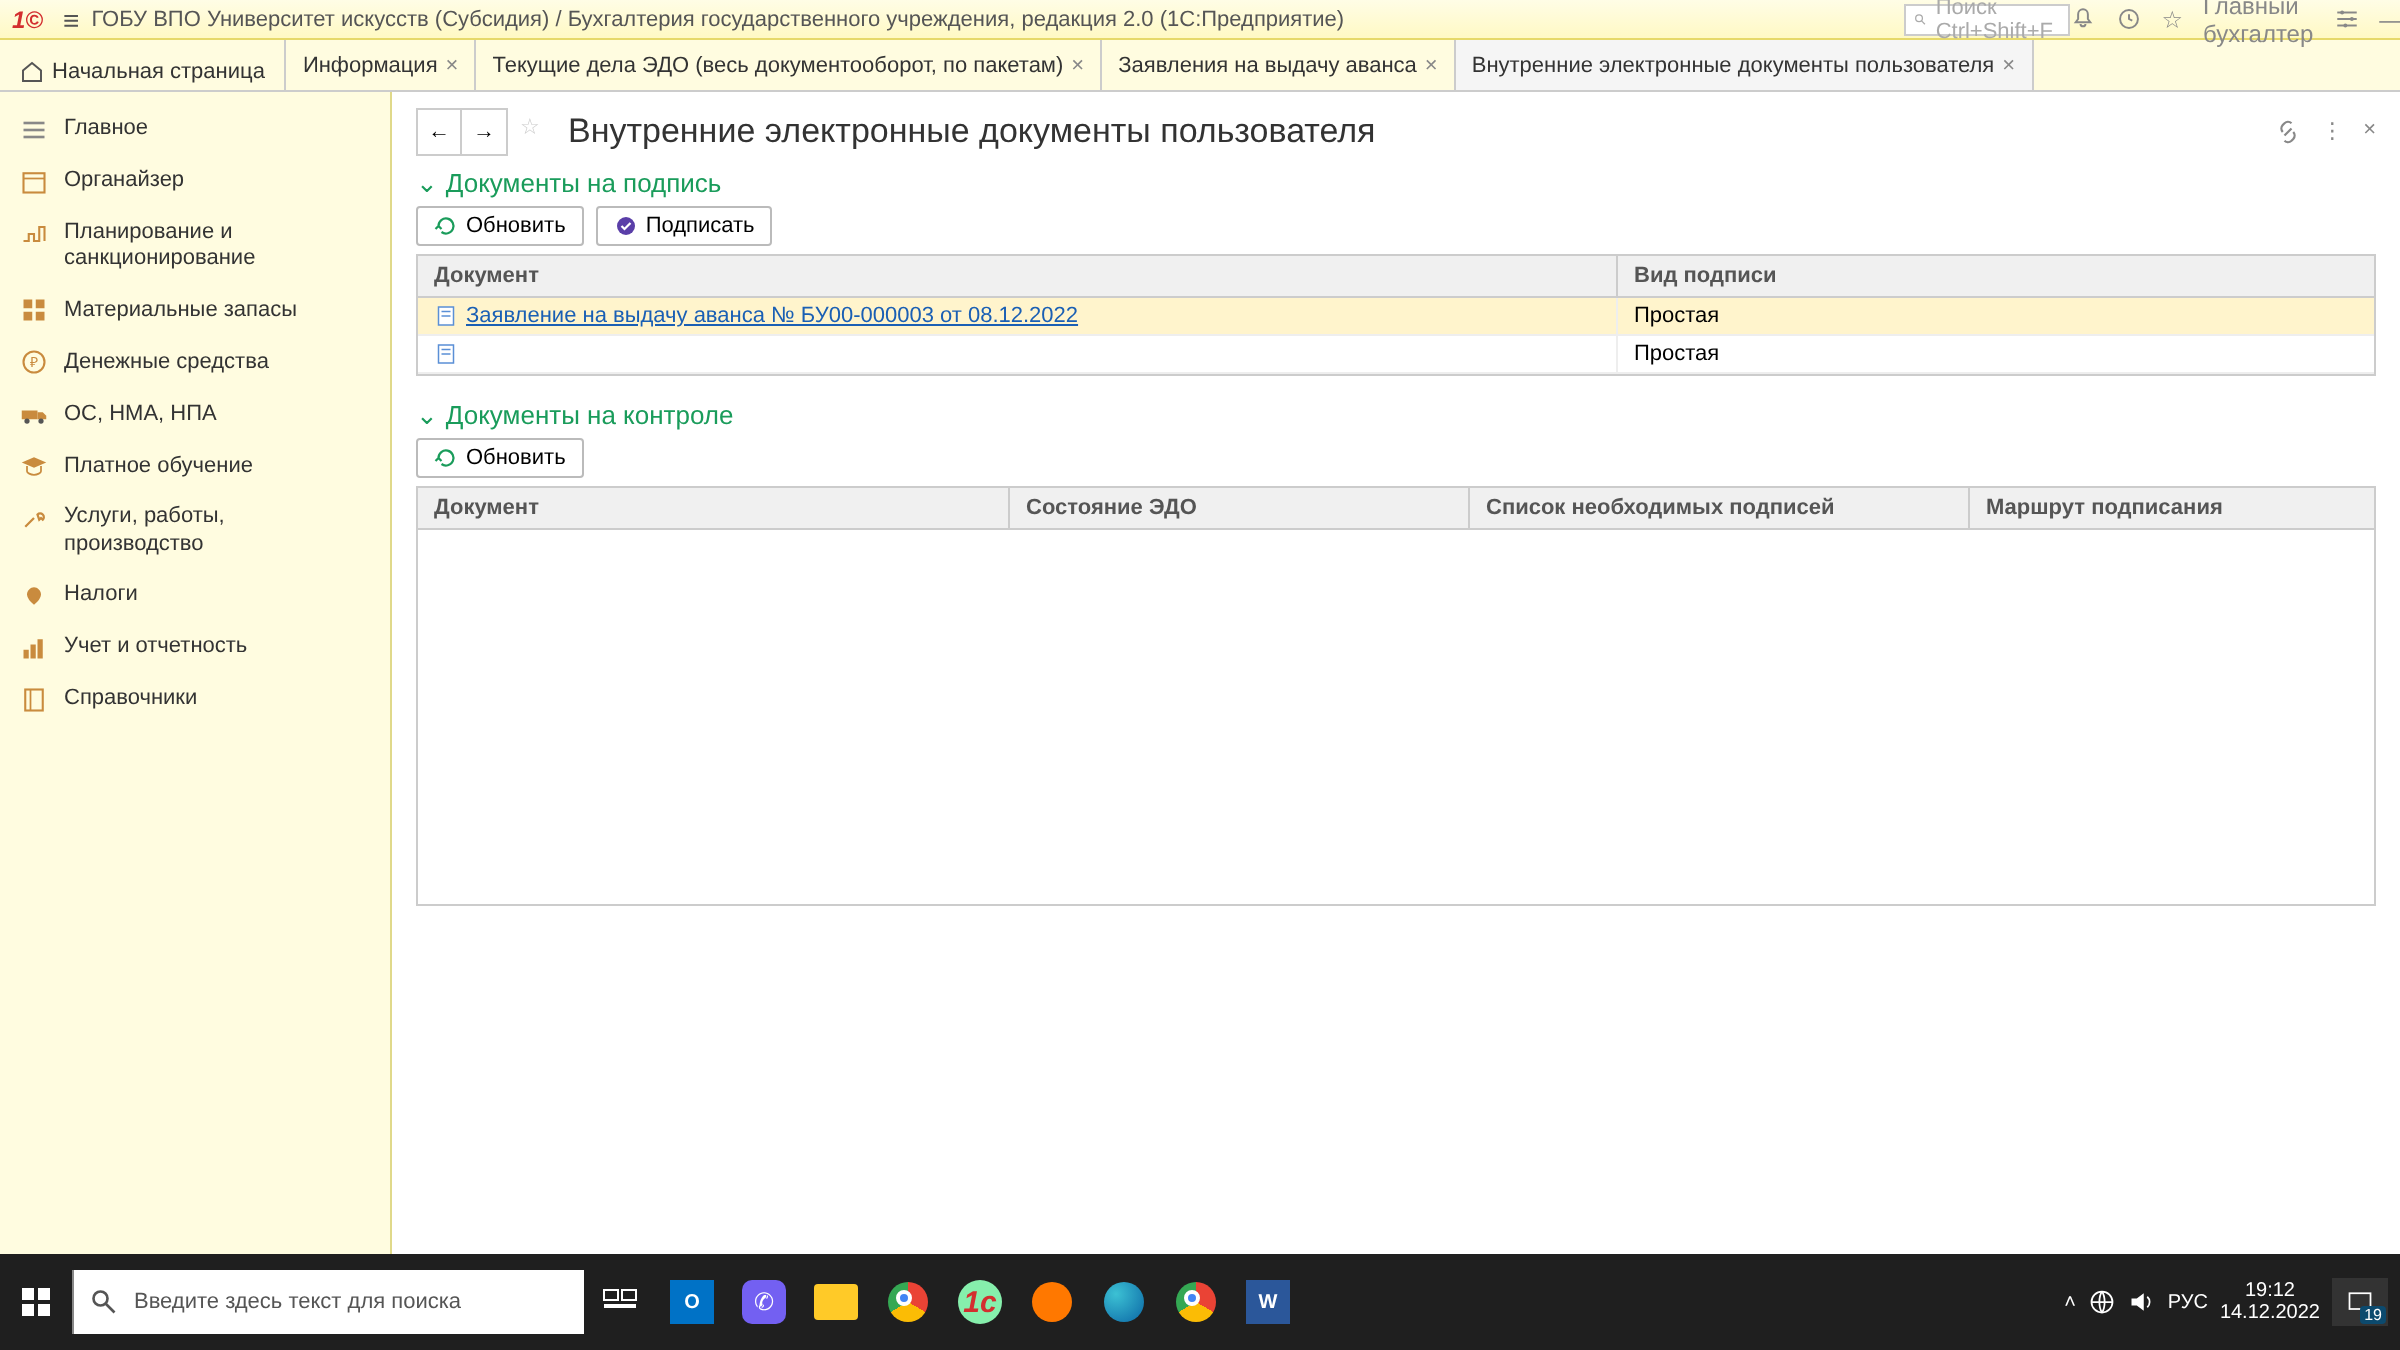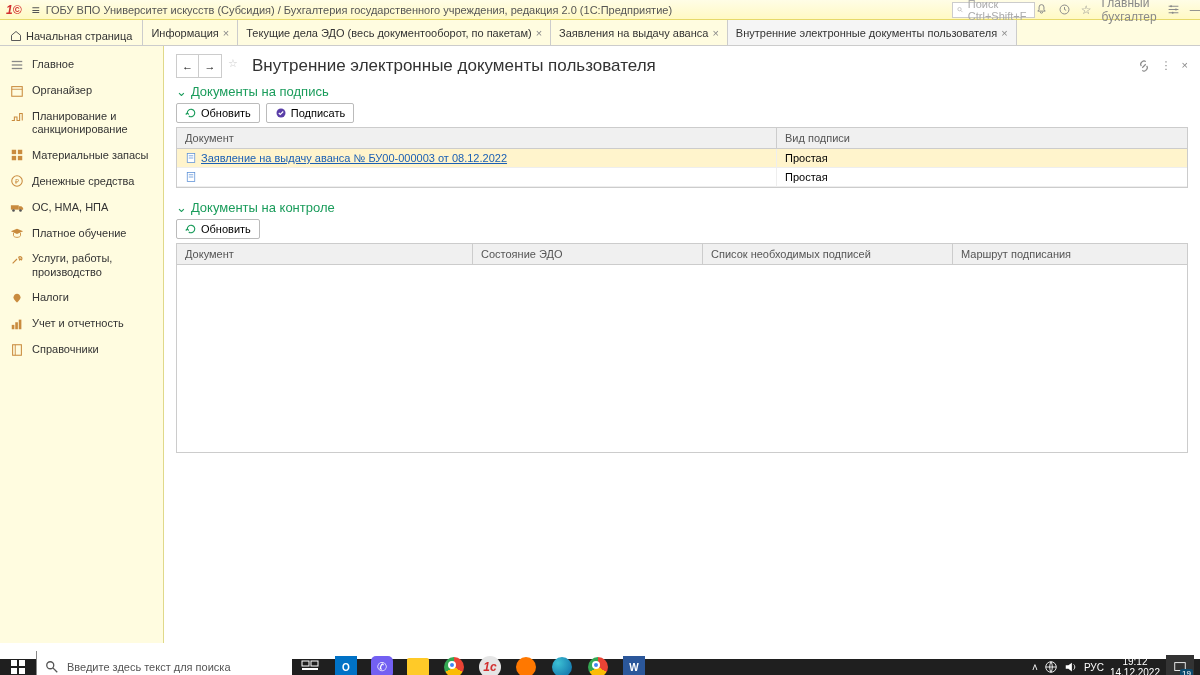--- a/index.html
+++ b/index.html
@@ -20,21 +20,21 @@
 .tabbar { height: 26px; background: #fffce0; border-bottom: 1px solid #ccc; display: flex; align-items: stretch; }
 .tab-home { display: flex; align-items: center; padding: 16px 10px; border-right: 1px solid #ccc; color: #333; cursor: pointer; gap: 4px; }
 .tab { display: flex; align-items: center; padding: 0 8px; border-right: 1px solid #ccc; color: #333; cursor: pointer; gap: 4px; background: #fffce0; }
 .tab.active { background: #f5f5f5; }
 .tab .close { color: #888; font-size: 11px; }
 
 
 .main { display: flex; height: 597px; }
 
 
-.sidebar { width: 164px; background: #fffce0; border-right: 1px solid #e0d98a; padding-top: 6px; }
+.sidebar { width: 196px; background: #fffce0; border-right: 1px solid #e0d98a; padding-top: 6px; }
 .side-item { display: flex; align-items: center; padding: 6px 10px; color: #333; cursor: pointer; gap: 8px; line-height: 1.2; }
 .side-item .icon { width: 14px; height: 14px; flex-shrink: 0; }
 .side-item.multi { align-items: flex-start; }
 
 
 .content { flex: 1; background: #fff; padding: 8px 12px; overflow: hidden; }
 .content-header { display: flex; align-items: center; gap: 6px; margin-bottom: 6px; }
 .nav-btn { width: 22px; height: 22px; border: 1px solid #ccc; background: #fff; display: flex; align-items: center; justify-content: center; cursor: pointer; }
 .nav-btn-group { display: flex; border: 1px solid #ccc; }
 .nav-btn-group .nav-btn { border: none; border-right: 1px solid #ccc; }
@@ -46,41 +46,41 @@
 
 .section-title { color: #1a9c5b; font-size: 13px; display: flex; align-items: center; gap: 4px; cursor: pointer; margin-top: 4px; }
 .section-title .chev { color: #1a9c5b; }
 
 .toolbar { display: flex; gap: 6px; margin: 4px 0; }
 .tool-btn { border: 1px solid #bbb; background: #fff; padding: 3px 8px; display: flex; align-items: center; gap: 4px; cursor: pointer; font-size: 11px; border-radius: 2px; }
 .tool-btn .ic { width: 12px; height: 12px; }
 
 .table { border: 1px solid #ccc; }
 .table-header { display: flex; background: #f0f0f0; border-bottom: 1px solid #ccc; }
-.th { padding: 4px 8px; border-right: 1px solid #ccc; color: #555; font-size: 11px; }
+.th { padding: 4px 8px; border-right: 1px solid #ccc; color: #555; font-size: 11px; font-weight: bold; }
 .th:last-child { border-right: none; }
 .table-row { display: flex; border-bottom: 1px solid #eee; }
 .table-row.selected { background: #fff4cc; }
 .td { padding: 3px 8px; border-right: 1px solid #eee; display: flex; align-items: center; gap: 4px; }
 .td:last-child { border-right: none; }
 .doc-link { color: #1a5fb4; text-decoration: underline; cursor: pointer; }
 .doc-icon { width: 12px; height: 12px; }
 
 .section1 .th.c1, .section1 .td.c1 { width: 600px; }
 .section1 .th.c2, .section1 .td.c2 { flex: 1; }
 
 .section2 { margin-top: 12px; }
 .section2 .table { height: 210px; }
 .section2 .th.c1, .section2 .td.c1 { width: 296px; }
 .section2 .th.c2, .section2 .td.c2 { width: 230px; }
 .section2 .th.c3, .section2 .td.c3 { width: 250px; }
 .section2 .th.c4, .section2 .td.c4 { flex: 1; }
 
 
-.taskbar { position: absolute; bottom: 0; left: 0; right: 0; height: 16px; background: #1f1f1f; display: flex; align-items: center; color: #fff; }
+.taskbar { position: absolute; bottom: 0; left: 0; right: 0; height: 48px; background: #1f1f1f; display: flex; align-items: center; color: #fff; }
 .win-btn { width: 36px; height: 32px; display: flex; align-items: center; justify-content: center; cursor: pointer; }
 .search-task { background: #fff; height: 32px; width: 256px; display: flex; align-items: center; padding: 0 8px; color: #555; gap: 8px; border-left:1px solid #888; }
 .task-icons { display: flex; height: 32px; }
 .task-icon { width: 36px; height: 32px; display: flex; align-items: center; justify-content: center; cursor: pointer; }
 .tray { margin-left: auto; display: flex; align-items: center; gap: 6px; padding-right: 6px; font-size: 10px; }
 .tray-time { text-align: center; line-height: 1.1; }
 .notif { width: 28px; height: 24px; background: #333; display: flex; align-items: center; justify-content: center; position: relative; }
 .notif-badge { position: absolute; bottom: 1px; right: 1px; background: #0c4a6e; font-size: 8px; padding: 0 2px; border-radius: 2px; }
 
 svg { display: block; }
@@ -365,21 +365,21 @@
       </div>
     <div class="task-icon">
         <div style="width:22px;height:18px;background:#ffca28;border-radius:2px"></div>
       </div>
     <div class="task-icon">
         <div style="width:20px;height:20px;border-radius:50%;background:conic-gradient(#ea4335 0 120deg,#fbbc05 120deg 240deg,#34a853 240deg 360deg);position:relative">
           <div style="width:8px;height:8px;background:#4285f4;border:2px solid #fff;border-radius:50%;position:absolute;top:4px;left:4px"></div>
         </div>
       </div>
     <div class="task-icon">
-        <div style="width:22px;height:22px;background:#e5e5e5;border-radius:50%;display:flex;align-items:center;justify-content:center;color:#d32f2f;font-size:12px;font-weight:bold;font-style:italic">1c</div>
+        <div style="width:22px;height:22px;background:#86efac;border-radius:50%;display:flex;align-items:center;justify-content:center;color:#d32f2f;font-size:15px;font-weight:bold;font-style:italic">1c</div>
       </div>
     <div class="task-icon">
         <div style="width:20px;height:20px;background:#ff7800;border-radius:50%"></div>
       </div>
     <div class="task-icon">
         <div style="width:20px;height:20px;border-radius:50%;background:radial-gradient(circle at 30% 30%,#3cc1d4,#0b67a5)"></div>
       </div>
     <div class="task-icon">
         <div style="width:20px;height:20px;border-radius:50%;background:conic-gradient(#ea4335 0 120deg,#fbbc05 120deg 240deg,#34a853 240deg 360deg);position:relative">
           <div style="width:8px;height:8px;background:#4285f4;border:2px solid #fff;border-radius:50%;position:absolute;top:4px;left:4px"></div>

